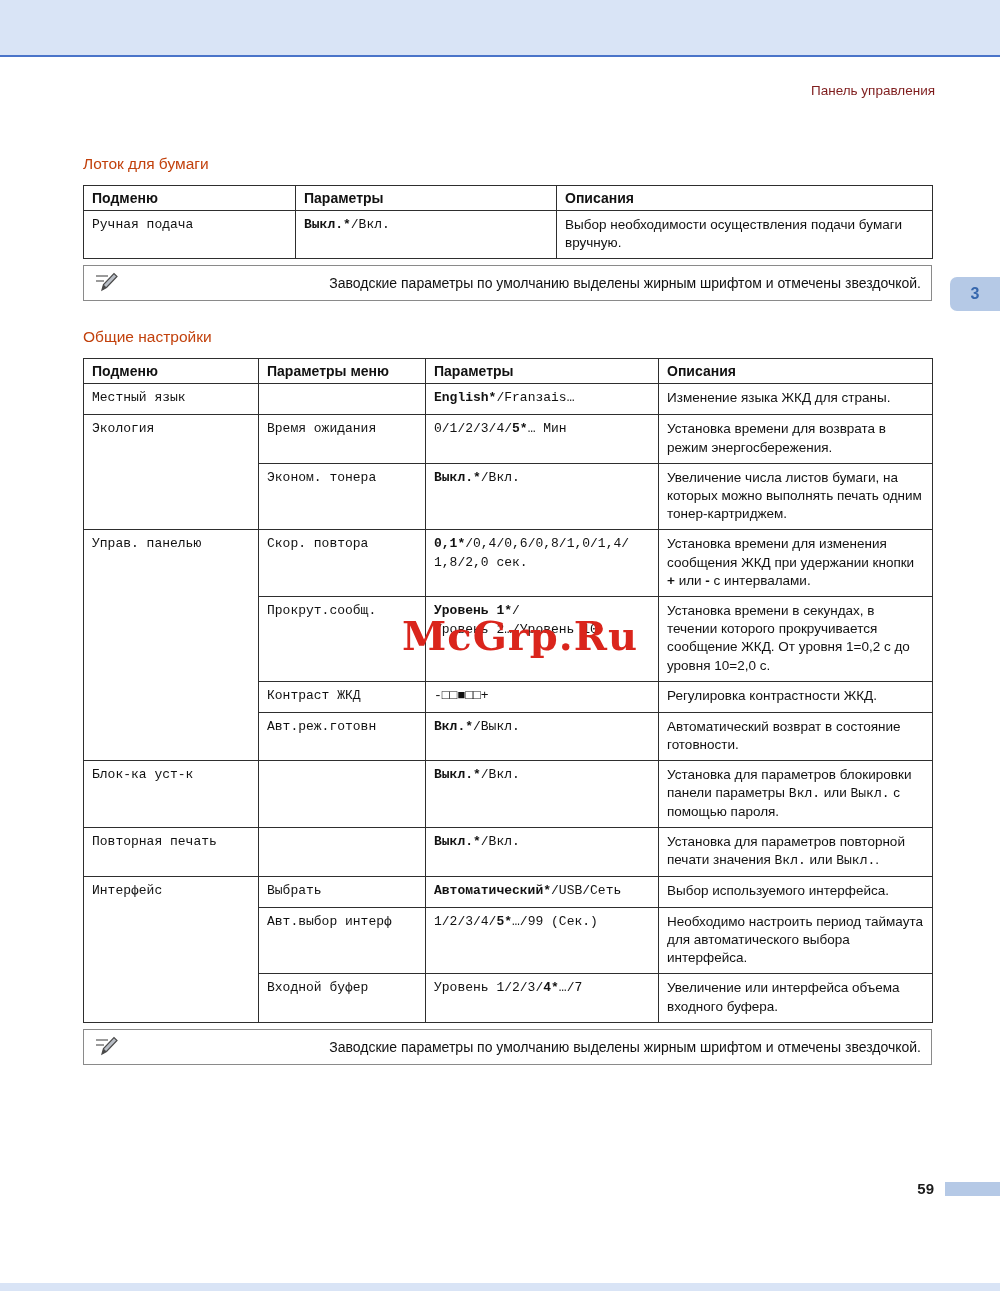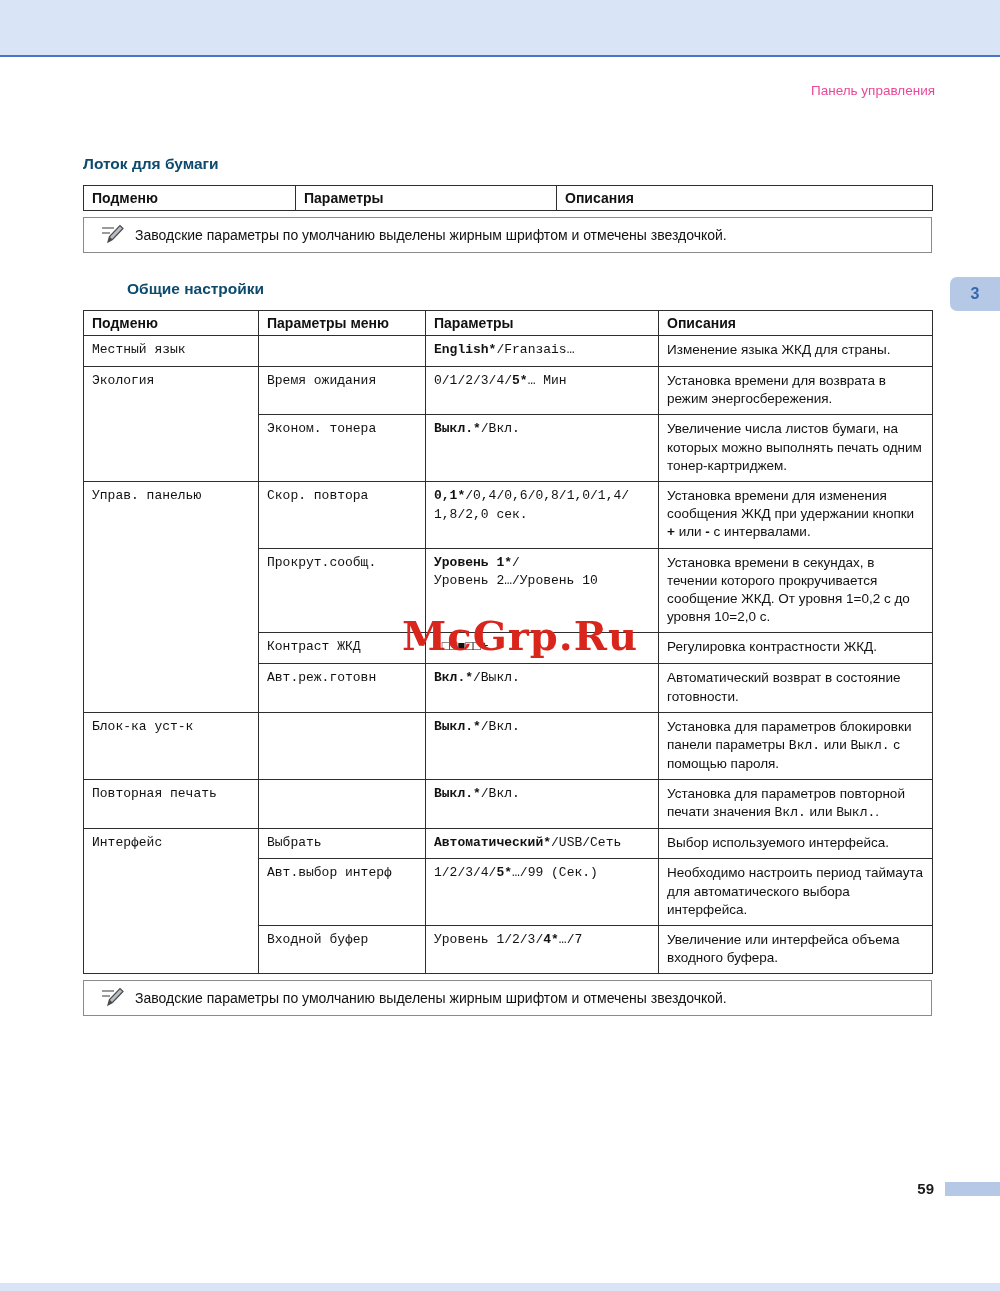--- a/index.html
+++ b/index.html
@@ -1,36 +1,36 @@
 <!DOCTYPE html>
 <html><head>
 <meta charset="utf-8">
 <style>
   html,body{margin:0;padding:0;background:#fff;}
   .page{position:relative;width:1000px;height:1291px;background:#fff;overflow:hidden;
         font-family:"Liberation Sans",sans-serif;color:#111;}
   .top-band{position:absolute;left:0;top:0;width:100%;height:55px;background:#d9e4f6;
             border-bottom:2px solid #4a74c9;}
-  .running-header{position:absolute;top:83px;right:65px;font-size:13.5px;color:#ec4899;}
+  .running-header{position:absolute;top:83px;right:65px;font-size:13.5px;color:#7f1d1d;}
   .chapter-tab{position:absolute;right:0;top:277px;width:50px;height:34px;background:#b5c9e6;
                border-radius:7px 0 0 7px;display:flex;align-items:center;justify-content:center;
                color:#3667ad;font-weight:bold;font-size:16px;}
   .content{position:absolute;left:83px;top:155px;width:849px;}
-  h2{font-size:15.5px;font-weight:bold;margin:0 0 12px 0;color:#0c4a6e;}
-  h2.second{margin-top:27px;margin-left:44px;}
+  h2{font-size:15.5px;font-weight:normal;margin:0 0 12px 0;color:#c2410c;}
+  h2.second{margin-top:27px;}
   table{border-collapse:collapse;table-layout:fixed;width:849px;}
   th,td{border:1px solid #2e2e2e;vertical-align:top;text-align:left;padding:5px 8px 6px 8px;}
   th{font-size:14px;font-weight:bold;padding-top:4px;padding-bottom:4px;}
   td.mono{font-family:"Liberation Mono",monospace;font-size:13px;line-height:1.45;white-space:pre-wrap;}
   td.desc{font-size:13.5px;line-height:1.35;}
   .s-m{font-family:"Liberation Mono",monospace;font-size:13px;}
   .s-bm{font-family:"Liberation Mono",monospace;font-size:13px;font-weight:bold;}
   .s-b{font-weight:bold;}
   .note{border:1px solid #8a8a8a;margin-top:6px;display:flex;align-items:center;gap:11px;
-        padding:4px 16px;min-height:26px;}
+        padding:4px 10px;min-height:26px;justify-content:space-between;}
   .note-text{font-size:14px;color:#111;}
   .watermark{position:absolute;left:402px;top:612px;font-family:"DejaVu Serif",serif;
              font-weight:bold;font-size:40px;color:#da251c;letter-spacing:1px;z-index:5;
              pointer-events:none;}
   .footer{position:absolute;top:1180px;right:0;display:flex;align-items:center;}
   .pagenum{font-weight:bold;font-size:15px;color:#1c1c1c;}
   .footer-bar{display:inline-block;width:55px;height:14px;background:#b5c9e6;margin-left:11px;}
   .bottom-band{position:absolute;left:0;bottom:0;width:100%;height:8px;background:#d9e4f6;}
 </style>
 </head>
@@ -53,20 +53,25 @@
           <col style="width:376px">
         </colgroup>
       <thead>
           <tr>
             <th>Подменю</th>
             <th>Параметры</th>
             <th>Описания</th>
           </tr>
         </thead>
       <tbody>
+          <tr>
+            <td class="mono">Ручная подача</td>
+            <td class="mono"><span class="s-bm">Выкл.*</span><span class="s-m">/Вкл.</span></td>
+            <td class="desc"><span>Выбор необходимости осуществления подачи бумаги вручную.</span></td>
+          </tr>
         </tbody>
     </table>
 
     <div class="note">
       <span>
         <svg width="24" height="22" viewBox="0 0 24 22">
           <line x1="2" y1="6" x2="14" y2="6" stroke="#9b9b9b" stroke-width="2"></line>
           <line x1="2" y1="11" x2="10" y2="11" stroke="#9b9b9b" stroke-width="2"></line>
           <path d="M8 20 L9.5 14.5 L20 3.5 L23 6.5 L12.5 17.5 Z" fill="#b9bec6" stroke="#4a4a4a" stroke-width="1.2"></path>
           <path d="M8 20 L9.5 14.5 L12.5 17.5 Z" fill="#4a4a4a"></path>

